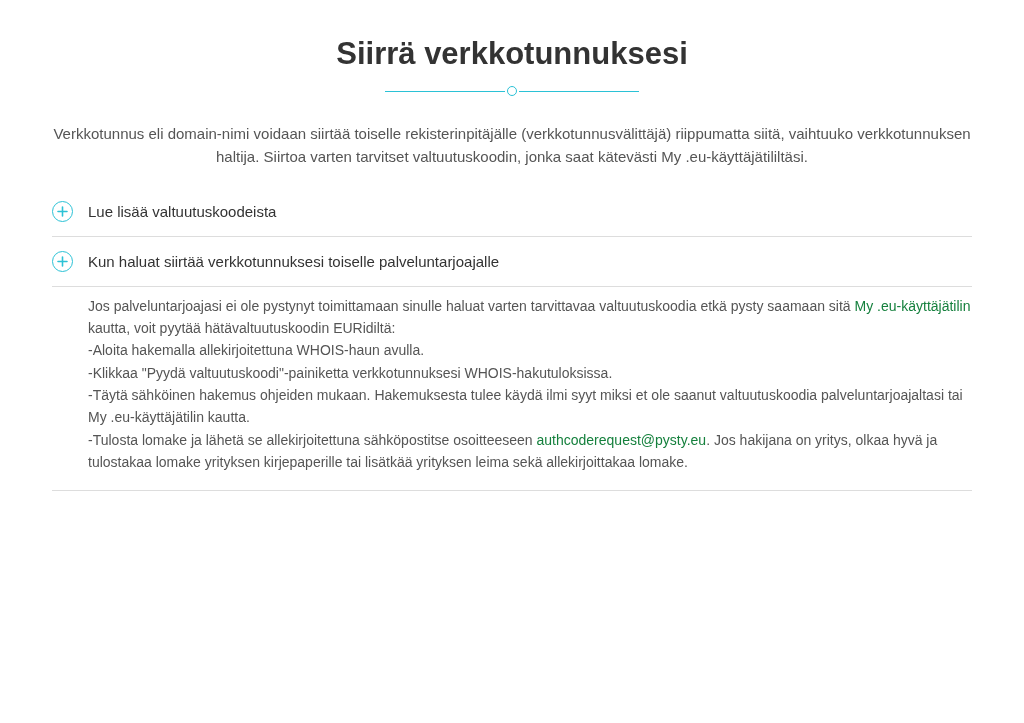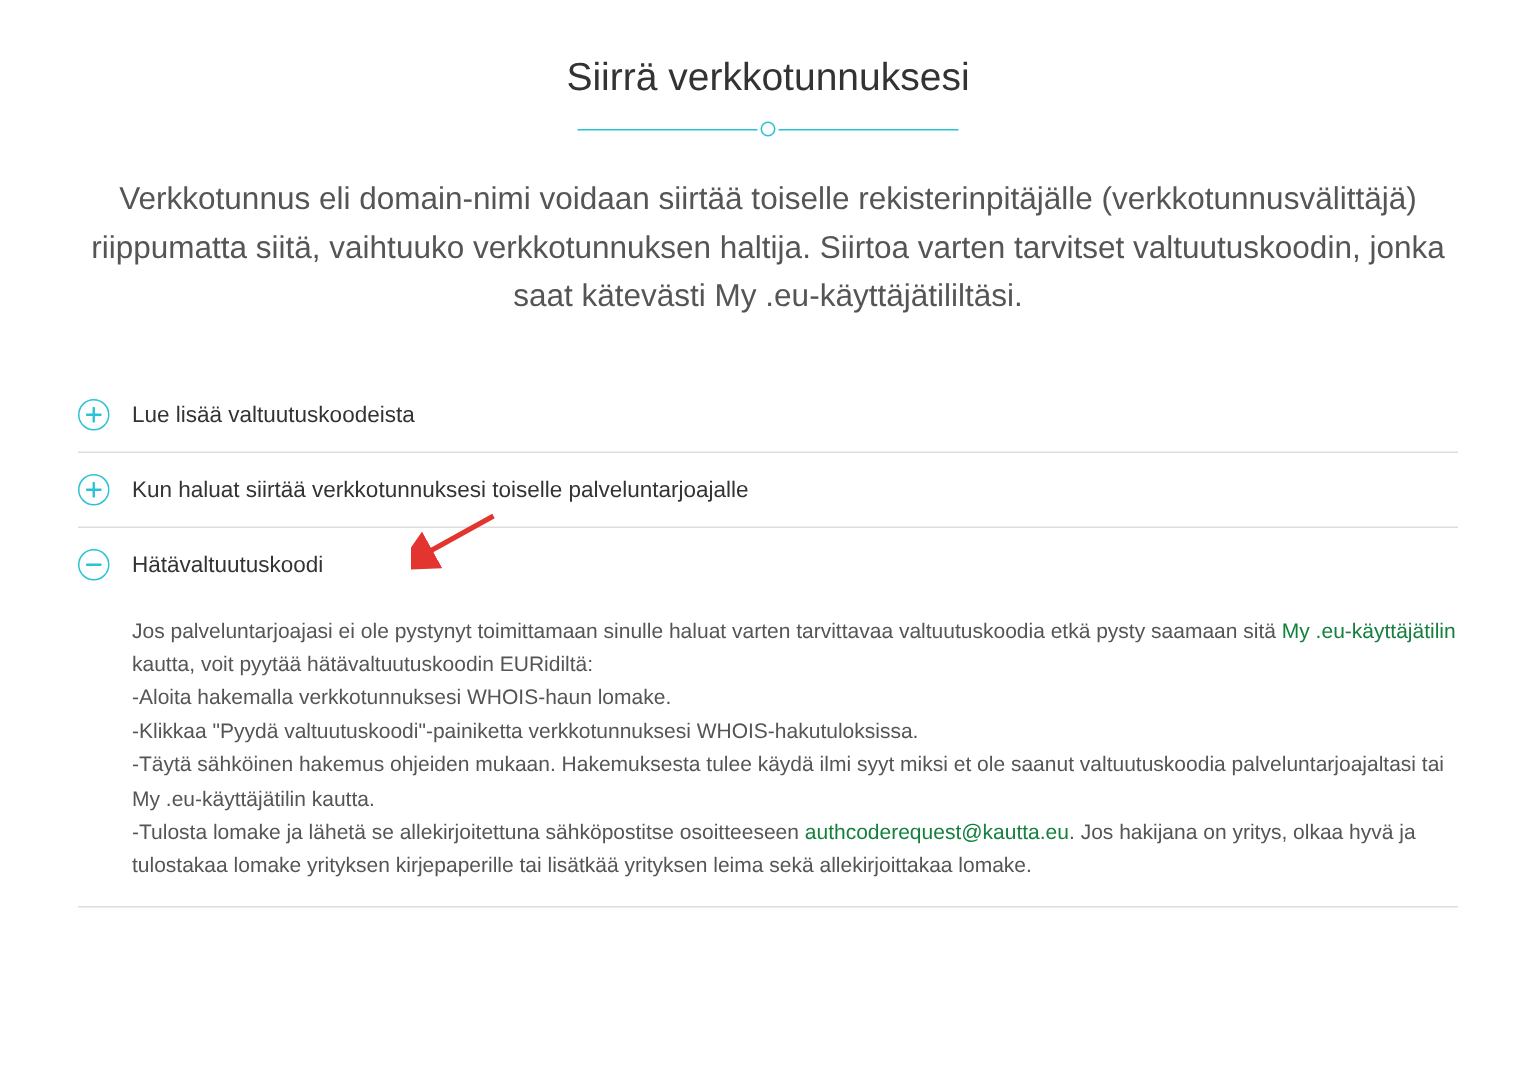--- a/index.html
+++ b/index.html
@@ -4,22 +4,22 @@
   <style>
     * { box-sizing: border-box; margin: 0; padding: 0; }
     body {
       font-family: -apple-system, BlinkMacSystemFont, "Segoe UI", Helvetica, Arial, sans-serif;
       background: #fff;
       color: #333;
       padding: 30px 50px;
       width: 1024px;
     }
     .page-title {
-      font-size: 26px;
-      font-weight: 400;
+      font-size: 31px;
+      font-weight: 700;
       color: #333;
       text-align: center;
       margin-bottom: 14px;
       margin-top: 6px;
     }
     .divider-wrap {
       display: flex;
       align-items: center;
       justify-content: center;
       margin-bottom: 26px;
@@ -31,25 +31,25 @@
     }
     .divider-circle {
       width: 10px;
       height: 10px;
       border: 1.5px solid #2bc2d6;
       border-radius: 50%;
       margin: 0 2px;
       background: #fff;
     }
     .intro-text {
-      font-size: 21px;
+      font-size: 15px;
       color: #555;
       line-height: 1.55;
       text-align: center;
-      margin: 0 auto 37px;
+      margin: 0 auto 18px;
       max-width: 920px;
     }
     .accordion {
       margin: 0 auto;
       max-width: 920px;
     }
     .acc-item {
       border-bottom: 1px solid #ddd;
       position: relative;
     }
@@ -125,40 +125,23 @@
       <span class="acc-icon">
         <svg width="11" height="11" viewBox="0 0 11 11">
             <path d="M5.5 1v9M1 5.5h9" stroke="#2bc2d6" stroke-width="1.6" stroke-linecap="round"></path>
           </svg>
       </span>
       <span class="acc-title">Kun haluat siirtää verkkotunnuksesi toiselle palveluntarjoajalle</span>
     </div>
   </div>
 
   <div class="acc-item" style="border-bottom:1px solid #ddd;">
-    <div class="acc-header" style="position:relative;">
-      <span class="acc-icon">
-        <svg width="11" height="11" viewBox="0 0 11 11">
-            <path d="M1 5.5h9" stroke="#2bc2d6" stroke-width="1.6" stroke-linecap="round"></path>
-          </svg>
-      </span>
-      <span class="acc-title">Hätävaltuutuskoodi</span>
-
-      <svg class="arrow-annotation" width="60" height="40" viewBox="0 0 60 40">
-        <defs>
-          <marker id="ah" markerWidth="8" markerHeight="8" refX="2" refY="4" orient="auto">
-            <path d="M0,0 L8,4 L0,8 Z" fill="#e3342f"></path>
-          </marker>
-        </defs>
-        <line x1="55" y1="4" x2="8" y2="30" stroke="#e3342f" stroke-width="3.5" marker-end="url(#ah)"></line>
-      </svg>
-    </div>
     <div class="acc-body">
       <span>Jos palveluntarjoajasi ei ole pystynyt toimittamaan sinulle haluat varten tarvittavaa valtuutuskoodia etkä pysty saamaan sitä </span><a href="#">My .eu-käyttäjätilin</a><span> kautta, voit pyytää hätävaltuutuskoodin EURidiltä:</span><br>
-      <span>-Aloita hakemalla verkkotunnuksesi WHOIS-haun lomake.</span><br>
+      <span>-Aloita hakemalla allekirjoitettuna WHOIS-haun avulla.</span><br>
       <span>-Klikkaa "Pyydä valtuutuskoodi"-painiketta verkkotunnuksesi WHOIS-hakutuloksissa.</span><br>
       <span>-Täytä sähköinen hakemus ohjeiden mukaan. Hakemuksesta tulee käydä ilmi syyt miksi et ole saanut valtuutuskoodia palveluntarjoajaltasi tai My .eu-käyttäjätilin kautta.</span><br>
-      <span>-Tulosta lomake ja lähetä se allekirjoitettuna sähköpostitse osoitteeseen </span><a href="#">authcoderequest@kautta.eu</a><span>. Jos hakijana on yritys, olkaa hyvä ja tulostakaa lomake yrityksen kirjepaperille tai lisätkää yrityksen leima sekä allekirjoittakaa lomake.</span><br>
+      <span>-Tulosta lomake ja lähetä se allekirjoitettuna sähköpostitse osoitteeseen </span><a href="#">authcoderequest@pysty.eu</a><span>. Jos hakijana on yritys, olkaa hyvä ja tulostakaa lomake yrityksen kirjepaperille tai lisätkää yrityksen leima sekä allekirjoittakaa lomake.</span><br>
     </div>
   </div>
 
 
 </div>
 
 </body></html>

